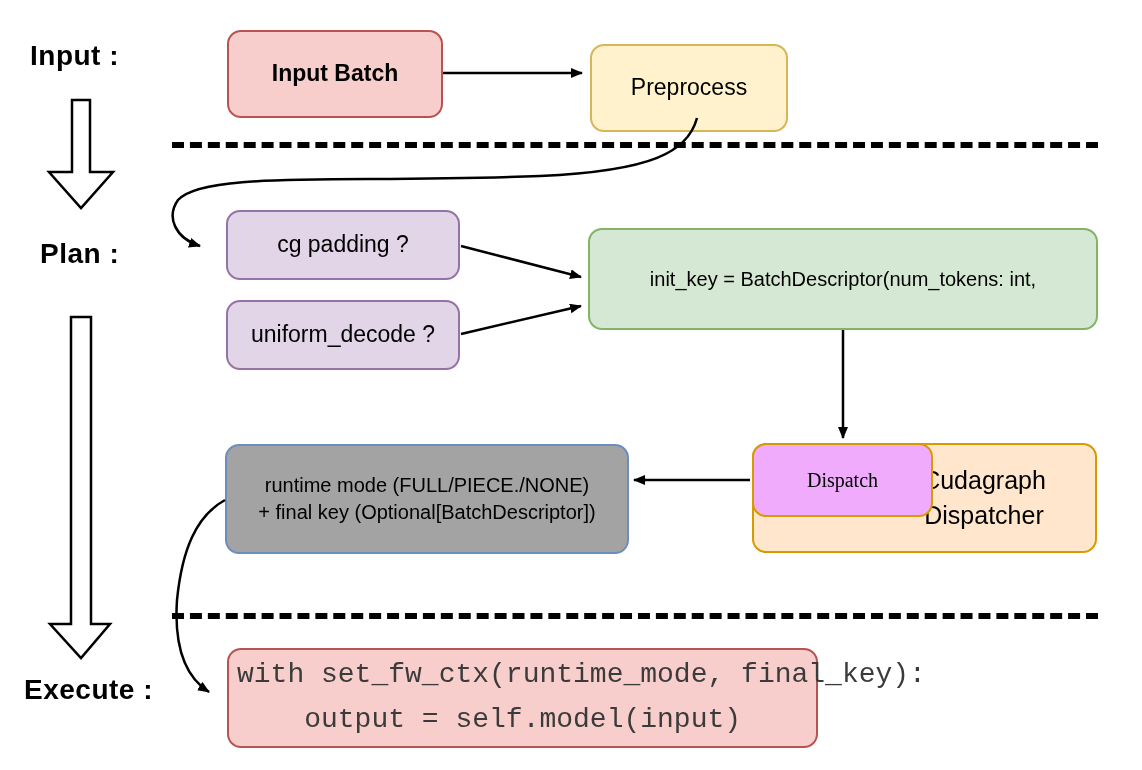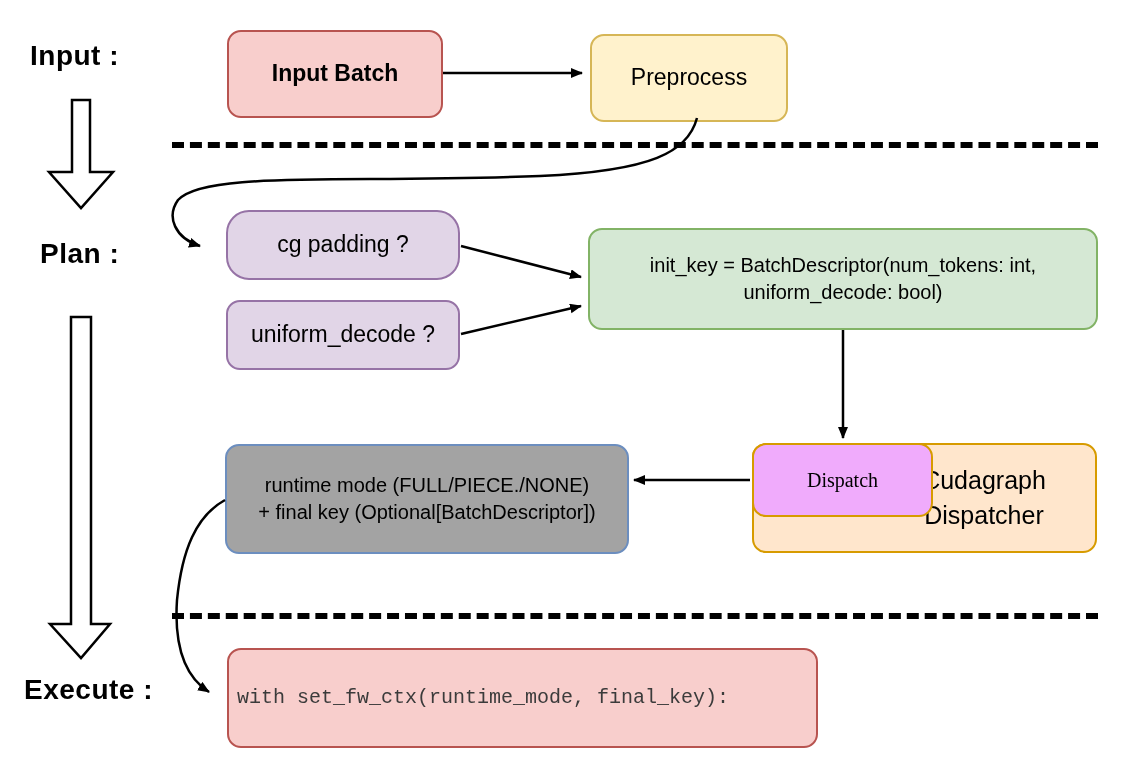--- a/index.html
+++ b/index.html
@@ -14,21 +14,21 @@
   .node{
     position:absolute;border:2px solid #999;border-radius:14px;
     display:flex;flex-direction:column;align-items:center;justify-content:center;
     text-align:center;color:#000;box-sizing:border-box;line-height:1.35;
   }
   .node .ln{display:block;white-space:pre;}
   .fs23{font-size:23px;}
   .fs22{font-size:20px;}
   .fs25{font-size:25px;line-height:1.4;}
   .code-node{
-    font-family:"Liberation Mono", monospace;font-size:20px;color:#3b3b3b;
+    font-family:"Liberation Mono", monospace;font-size:28px;color:#3b3b3b;
     align-items:flex-start;padding-left:8px;line-height:1.6;
   }
   .dashed-sep{
     position:absolute;height:0;border-top:6px dashed #000;
   }
   svg.overlay{position:absolute;left:0;top:0;width:1142px;height:770px;pointer-events:none;}
   .dispatcher-caption{
     position:absolute;display:flex;flex-direction:column;justify-content:center;
     align-items:center;text-align:center;color:#000;
   }
@@ -42,53 +42,53 @@
   <div class="phase-label" style="left:40px;top:238px;">Plan :</div>
   <div class="phase-label" style="left:24px;top:674px;">Execute :</div>
 
   <div class="dashed-sep" style="left:172px;top:142px;width:926px;"></div>
   <div class="dashed-sep" style="left:172px;top:613px;width:926px;"></div>
 
   <div class="node fs23" style="left: 227px; top: 30px; width: 216px; height: 88px; background-color: rgb(248, 206, 204); border-color: rgb(184, 84, 80); font-weight: bold;">
     <span class="ln">Input Batch</span>
   </div>
 
-  <div class="node fs23" style="left: 590px; top: 34px; width: 198px; height: 88px; background-color: rgb(255, 242, 204); border-color: rgb(214, 182, 86);">
+  <div class="node fs23" style="left: 590px; top: 44px; width: 198px; height: 88px; background-color: rgb(255, 242, 204); border-color: rgb(214, 182, 86);">
     <span class="ln">Preprocess</span>
   </div>
 
-  <div class="node fs23" style="left: 226px; top: 210px; width: 234px; height: 70px; background-color: rgb(225, 213, 231); border-color: rgb(150, 115, 166); border-radius: 23px;">
+  <div class="node fs23" style="left: 226px; top: 210px; width: 234px; height: 70px; background-color: rgb(225, 213, 231); border-color: rgb(150, 115, 166);">
     <span class="ln">cg padding ?</span>
   </div>
 
   <div class="node fs23" style="left: 226px; top: 300px; width: 234px; height: 70px; background-color: rgb(225, 213, 231); border-color: rgb(150, 115, 166);">
     <span class="ln">uniform_decode ?</span>
   </div>
 
   <div class="node fs22" style="left: 588px; top: 228px; width: 510px; height: 102px; background-color: rgb(213, 232, 212); border-color: rgb(130, 179, 102);">
     <span class="ln">init_key = BatchDescriptor(num_tokens: int,</span>
-    <span class="ln">uniform_decode: bool)</span>
   </div>
 
   <div class="node" style="left: 752px; top: 443px; width: 345px; height: 110px; background-color: rgb(255, 230, 204); border-color: rgb(215, 155, 0);"></div>
   <div class="dispatcher-caption fs25" style="left:902px;top:443px;width:164px;height:110px;">
     <span class="ln">Cudagraph</span>
     <span class="ln">Dispatcher</span>
   </div>
   <div class="node fs22" style="left: 752px; top: 443px; width: 181px; height: 74px; background-color: #f0abfc; border-color: rgb(215, 155, 0); font-family: Liberation Serif, serif;">
     <span class="ln">Dispatch</span>
   </div>
 
   <div class="node fs22" style="left: 225px; top: 444px; width: 404px; height: 110px; background-color: #a3a3a3; border-color: rgb(108, 142, 191);">
     <span class="ln">runtime mode (FULL/PIECE./NONE)</span>
     <span class="ln">+ final key (Optional[BatchDescriptor])</span>
   </div>
 
   <div class="node code-node" style="left: 227px; top: 648px; width: 591px; height: 100px; background-color: rgb(248, 206, 204); border-color: rgb(184, 84, 80);">
     <span class="ln">with set_fw_ctx(runtime_mode, final_key):</span>
+    <span class="ln">    output = self.model(input)</span>
   </div>
 
   <svg class="overlay" viewBox="0 0 1142 770" xmlns="http://www.w3.org/2000/svg">
     <defs>
       <marker id="arrow" markerWidth="13" markerHeight="11" refX="11" refY="5" orient="auto" markerUnits="userSpaceOnUse">
         <path d="M0,0 L12,5 L0,10 z" fill="#000"></path>
       </marker>
     </defs>
 
     <polygon points="72,100 90,100 90,172 113,172 81,208 49,172 72,172" fill="#ffffff" stroke="#000" stroke-width="2.5" stroke-linejoin="miter"></polygon>

